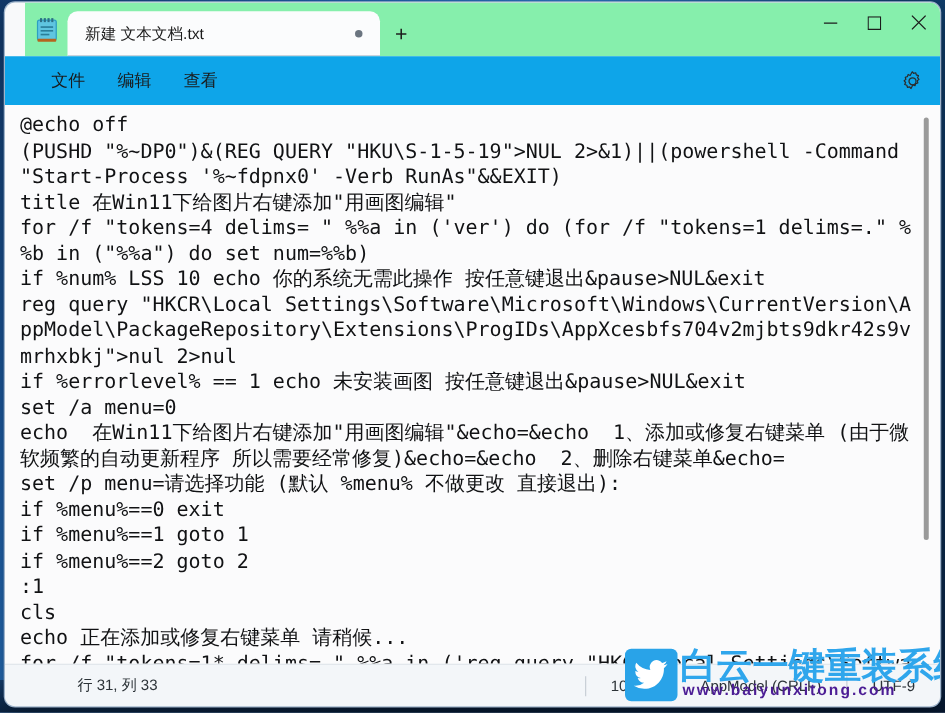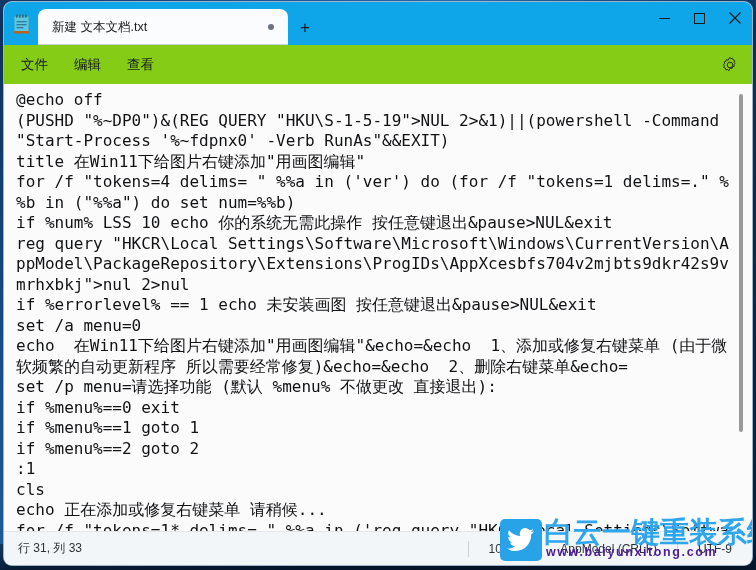--- a/index.html
+++ b/index.html
@@ -40,25 +40,26 @@
     background: #f8f9fa;
     box-shadow: 0 0 0 1px #9fb4cb, 0 6px 22px rgba(0,0,0,.45);
     overflow: hidden;
     display: flex;
     flex-direction: column;
   }
 
   
   .titlebar {
     height: 43px;
-    background: #0ea5e9;
+    background: #86efac;
     display: flex;
     align-items: flex-end;
     position: relative;
     flex: 0 0 auto;
+    margin-left: 16px;
   }
   .app-icon {
     width: 34px;
     height: 43px;
     display: flex;
     align-items: center;
     justify-content: center;
     flex: 0 0 auto;
   }
   .np-icon {
@@ -133,24 +134,24 @@
     display: flex;
     align-items: center;
     justify-content: center;
     color: #1c1c1c;
   }
   .wc svg { display: block; }
 
   
   .menubar {
     height: 39px;
-    background: #84cc16;
-    display: flex;
-    align-items: center;
-    padding-left: 4px;
+    background: #0ea5e9;
+    display: flex;
+    align-items: center;
+    padding-left: 24px;
     flex: 0 0 auto;
     position: relative;
   }
   .menu-item {
     font-size: 13.5px;
     color: #1a1a1a;
     padding: 5px 13px;
     border-radius: 4px;
     white-space: nowrap;
   }
@@ -208,21 +209,21 @@
     height: 33px;
     background: #f3f6f9;
     border-top: 1px solid #e2e7ec;
     display: flex;
     align-items: center;
     flex: 0 0 auto;
     position: relative;
     font-size: 12px;
     color: #2c3338;
   }
-  .sb-left { padding-left: 14px; }
+  .sb-left { padding-left: 14px; margin-left: 44px; }
   .sb-group {
     display: flex;
     align-items: center;
     margin-left: auto;
   }
   .sb-cell {
     padding: 0 20px;
     position: relative;
     white-space: nowrap;
   }

